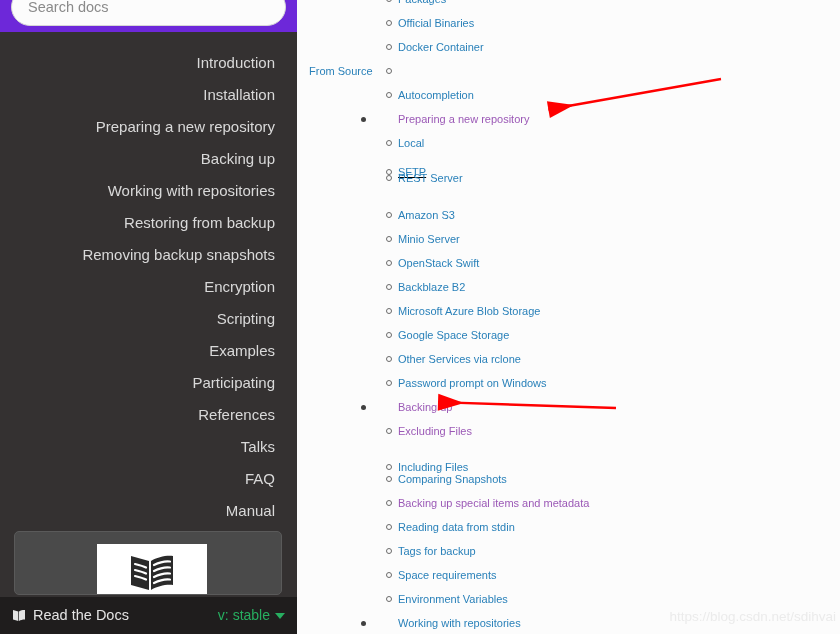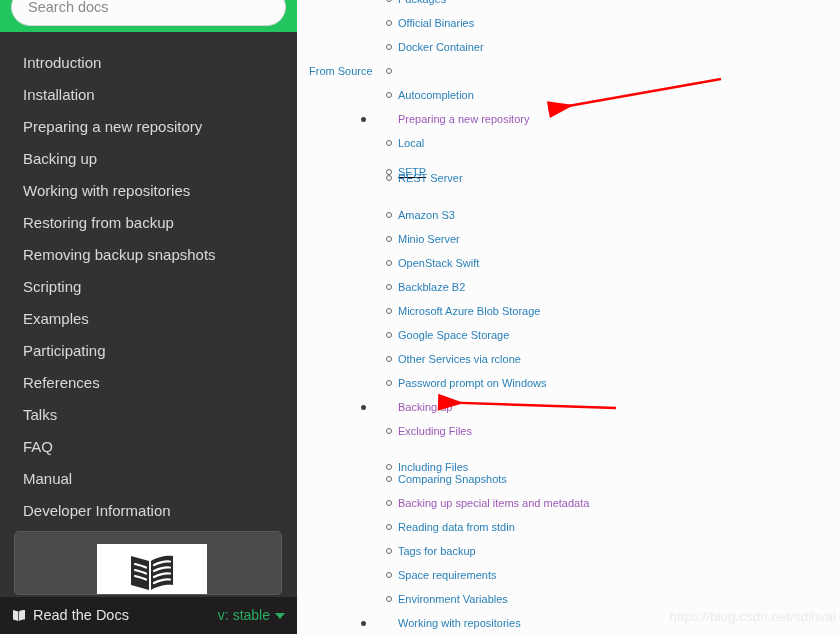--- a/index.html
+++ b/index.html
@@ -14,21 +14,21 @@
   
   #sidebar {
     position: absolute; left: 0; top: 0;
     width: 297px; height: 634px;
     background: #343131;
     overflow: hidden;
   }
   #search-area {
     position: absolute; left: 0; top: 0;
     width: 297px; height: 32px;
-    background: #22c55e;
+    background: #6d28d9;
   }
   #search-input {
     position: absolute; left: 11px; top: -12px;
     width: 275px; height: 38px;
     border-radius: 50px;
     border: 1px solid #d6d6d6;
     background: #fcfcfc;
     font-family: "Liberation Sans", sans-serif;
     font-size: 14.5px;
     color: #8a8a8a;
@@ -44,20 +44,21 @@
   }
   #nav-list li { display: block; }
   #nav-list a {
     display: block;
     padding: 7px 22px 7px 23px;
     color: #d9d9d9;
     font-size: 15px;
     line-height: 18px;
     text-decoration: none;
     white-space: nowrap;
+    text-align: right;
   }
 
   
   #rtd-badge {
     position: absolute; left: 14px; top: 531px;
     width: 268px; height: 64px;
     border: 1px solid #5a5a5a;
     border-radius: 5px;
     background: #4a4a4a;
     overflow: hidden;
@@ -173,20 +174,23 @@
           <a href="#">Backing up</a>
         </li>
         <li>
           <a href="#">Working with repositories</a>
         </li>
         <li>
           <a href="#">Restoring from backup</a>
         </li>
         <li>
           <a href="#">Removing backup snapshots</a>
+        </li>
+        <li>
+          <a href="#">Encryption</a>
         </li>
         <li>
           <a href="#">Scripting</a>
         </li>
         <li>
           <a href="#">Examples</a>
         </li>
         <li>
           <a href="#">Participating</a>
         </li>

